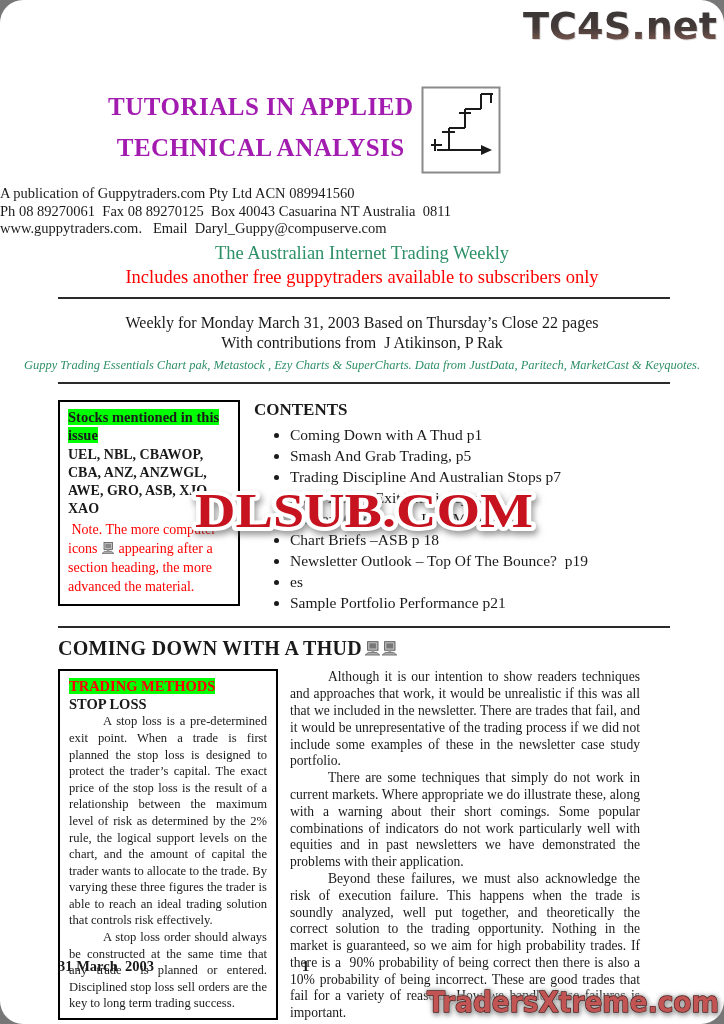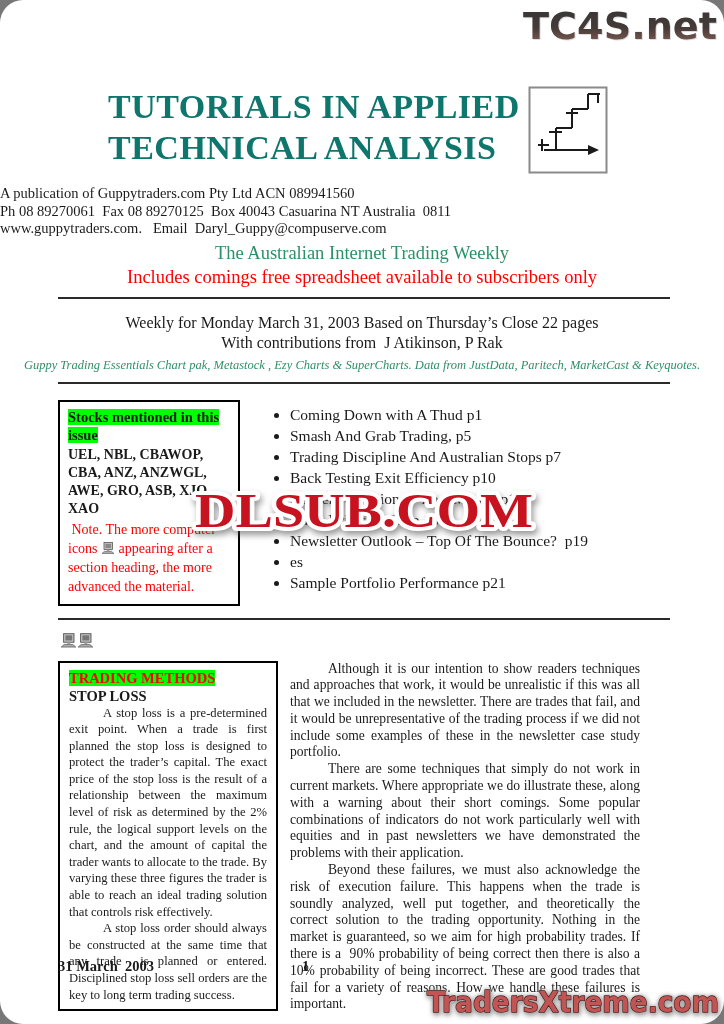--- a/index.html
+++ b/index.html
@@ -15,21 +15,21 @@
   .wm { position:absolute; z-index:50; pointer-events:none; }
   .wm-top { top:2px; right:4px; }
   .wm-top svg { filter:drop-shadow(1px 1px 0 #ddd); }
   .wm-mid { top:481px; left:188px; }
   .wm-mid svg { filter:drop-shadow(2px 4px 3px rgba(70,70,70,.55)); }
   .wm-bot { top:981px; right:0px; }
   .wm-bot svg { filter:drop-shadow(0 0 2px #b5b5b5) drop-shadow(1px 2px 2px #9a9a9a); }
 
   
   .masthead { display:flex; align-items:flex-start; margin:86px 0 0 108px; }
-  .mast-title { color:#0f766e; font-weight:bold; font-size:34px; line-height:41px; letter-spacing:.5px; }
+  .mast-title { color:#a21caf; font-weight:bold; font-size:25px; line-height:41px; letter-spacing:.5px;text-align:center; }
   .logo-box { margin-left:8px; }
 
   .pubinfo { text-align:left; margin-top:7px; font-size:14.5px; line-height:17.5px; }
   .tagline { text-align:center; margin-top:5px; font-size:18.5px; color:#2e9068; }
   .subscriber { text-align:center; margin-top:3px; font-size:18.5px; color:#ff0000; }
 
   .rule { border-top:2px solid #2a2a2a; margin-left:58px; margin-right:54px; }
   .rule1 { margin-top:9px; }
   .rule2 { margin-top:7px; }
   .rule3 { margin-top:12px; }
@@ -121,21 +121,21 @@
       </svg>
     </div>
   </div>
 
   <div class="pubinfo">
     <div class="ws">A publication of Guppytraders.com Pty Ltd ACN 089941560</div>
     <div class="ws">Ph 08 89270061  Fax 08 89270125  Box 40043 Casuarina NT Australia  0811</div>
     <div class="ws">www.guppytraders.com.   Email  Daryl_Guppy@compuserve.com</div>
   </div>
   <div class="tagline">The Australian Internet Trading Weekly</div>
-  <div class="subscriber">Includes comings free spreadsheet available to subscribers only</div>
+  <div class="subscriber">Includes another free guppytraders available to subscribers only</div>
 
   <div class="rule rule1"></div>
 
   <div class="issue-block">
     <div class="ws">Weekly for Monday March 31, 2003 Based on Thursday’s Close 22 pages</div>
     <div class="ws">With contributions from  J Atikinson, P Rak</div>
     <div class="tools ws">Guppy Trading Essentials Chart pak, Metastock , Ezy Charts &amp; SuperCharts. Data from JustData, Paritech, MarketCast &amp; Keyquotes.</div>
   </div>
 
   <div class="rule rule2"></div>
@@ -147,38 +147,39 @@
       <div class="stocks-note">
         <span class="ws"> Note. The more computer icons </span><span class="comp-icon"><svg width="14" height="13" viewBox="0 0 14 13">
               <rect x="3" y="0.5" width="8.5" height="7" fill="#c6c6c6" stroke="#555" stroke-width="0.8"></rect>
               <rect x="4.4" y="1.8" width="5.7" height="4.3" fill="#888"></rect>
               <rect x="6" y="7.5" width="2.4" height="1.4" fill="#9a9a9a"></rect>
               <path d="M1 11.5 L3.5 9.3 H10.5 L13 11.5 Z" fill="#ababab" stroke="#555" stroke-width="0.6"></path>
             </svg></span><span class="ws"> appearing after a section heading, the more advanced the material.</span>
       </div>
     </div>
     <div class="contents">
+      <h2>CONTENTS</h2>
       <ul>
         <li class="ws">Coming Down with A Thud p1</li>
         <li class="ws">Smash And Grab Trading, p5</li>
         <li class="ws">Trading Discipline And Australian Stops p7</li>
         <li class="ws">Back Testing Exit Efficiency p10</li>
         <li class="ws">Readers Questions – Lost Money p13</li>
         <li class="ws">Chart Briefs –ASB p 18</li>
         <li class="ws">Newsletter Outlook – Top Of The Bounce?  p19</li>
         <li class="ws">es</li>
         <li class="ws">Sample Portfolio Performance p21</li>
       </ul>
     </div>
   </div>
 
   <div class="rule rule3"></div>
 
   <h1 class="article-heading">
-    <span class="comp-icons"><span class="comp-icon"><svg width="17" height="16" viewBox="0 0 14 13">
+    <span>COMING DOWN WITH A THUD</span><span class="comp-icons"><span class="comp-icon"><svg width="17" height="16" viewBox="0 0 14 13">
             <rect x="3" y="0.5" width="8.5" height="7" fill="#c6c6c6" stroke="#555" stroke-width="0.8"></rect>
             <rect x="4.4" y="1.8" width="5.7" height="4.3" fill="#777"></rect>
             <rect x="6" y="7.5" width="2.4" height="1.4" fill="#9a9a9a"></rect>
             <path d="M1 11.5 L3.5 9.3 H10.5 L13 11.5 Z" fill="#ababab" stroke="#555" stroke-width="0.6"></path>
           </svg></span><span class="comp-icon"><svg width="17" height="16" viewBox="0 0 14 13">
             <rect x="3" y="0.5" width="8.5" height="7" fill="#c6c6c6" stroke="#555" stroke-width="0.8"></rect>
             <rect x="4.4" y="1.8" width="5.7" height="4.3" fill="#777"></rect>
             <rect x="6" y="7.5" width="2.4" height="1.4" fill="#9a9a9a"></rect>
             <path d="M1 11.5 L3.5 9.3 H10.5 L13 11.5 Z" fill="#ababab" stroke="#555" stroke-width="0.6"></path>
           </svg></span></span>

